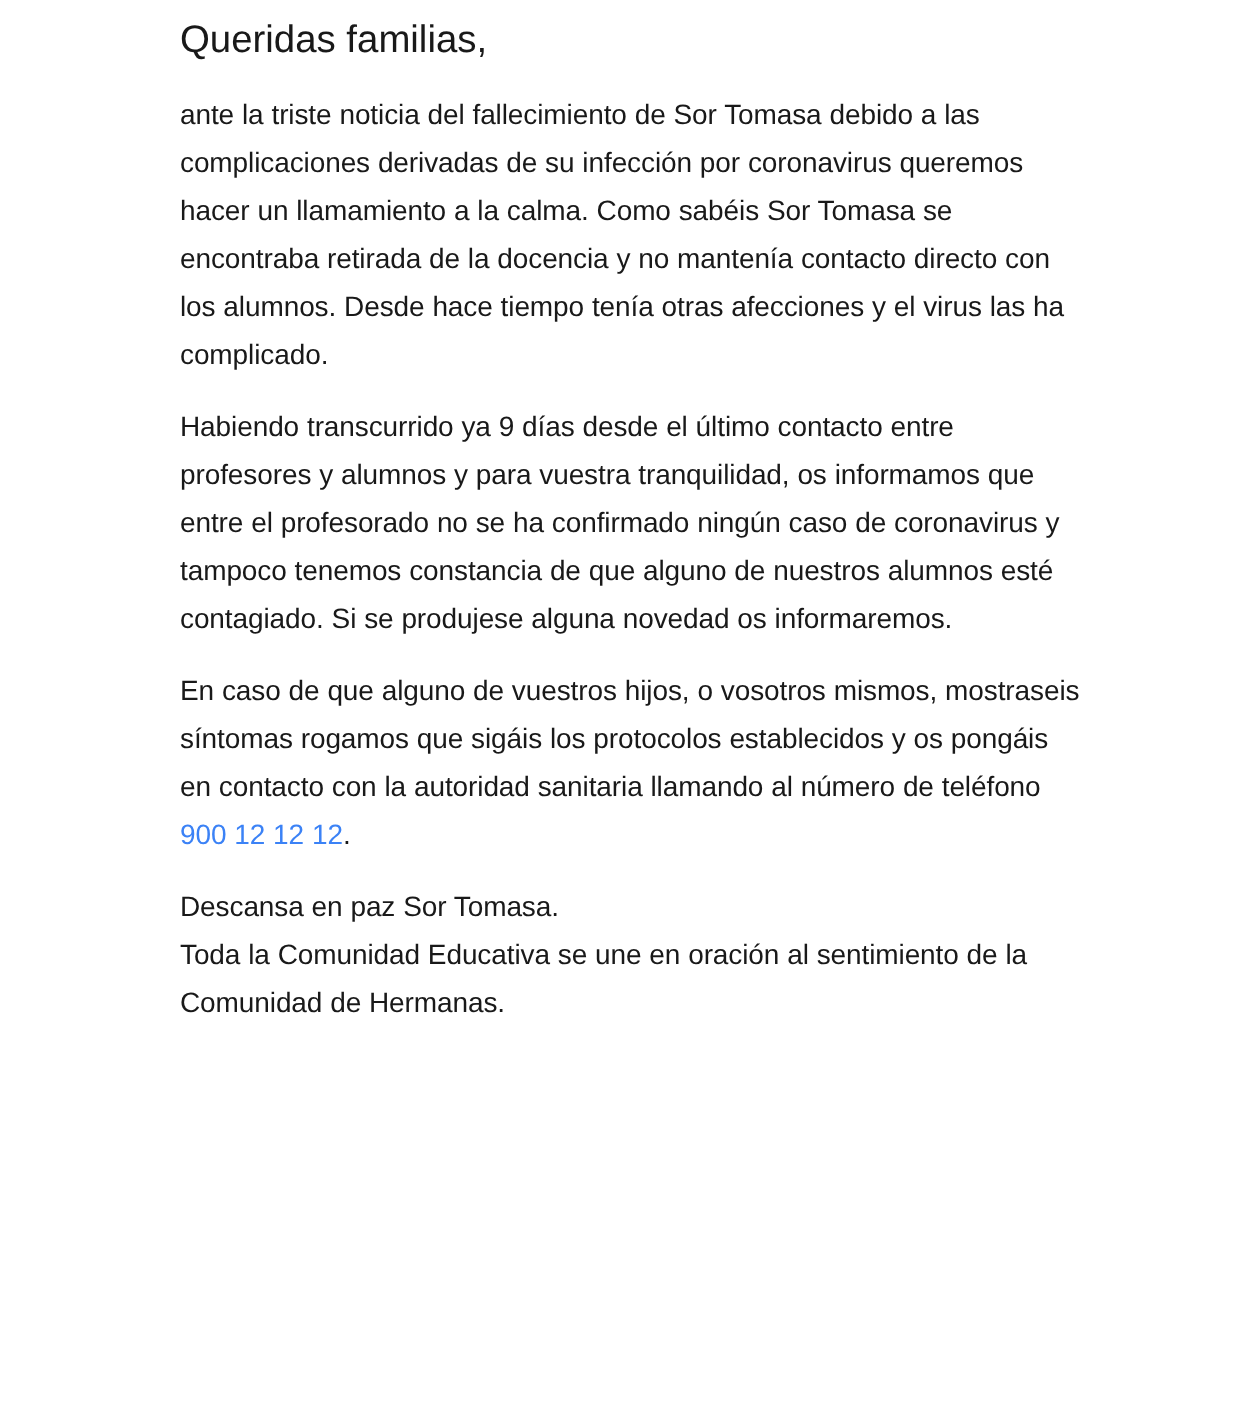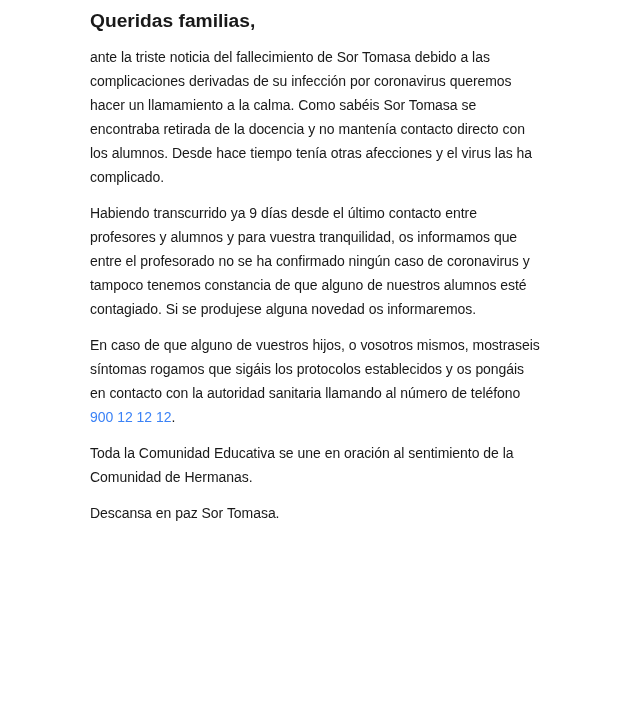--- a/index.html
+++ b/index.html
@@ -41,38 +41,37 @@
   }
   .phone-link {
     color: #3b82f6;
     text-decoration: none;
   }
   .salutation {
     font-size: 19.2px;
     line-height: 24px;
     color: #191919;
     margin: 0 0 12px 0;
-    font-weight: bold;
   }
   .closing {
     margin-bottom: 0;
   }
 </style>
 </head>
 <body>
 
 <div class="page">
   <div class="letter-body">
 
     <p class="salutation">Queridas familias,</p>
 
     <p class="paragraph">ante la triste noticia del fallecimiento de Sor Tomasa debido a las complicaciones derivadas de su infección por coronavirus queremos hacer un llamamiento a la calma. Como sabéis Sor Tomasa se encontraba retirada de la docencia y no mantenía contacto directo con los alumnos. Desde hace tiempo tenía otras afecciones y el virus las ha complicado.</p>
 
     <p class="paragraph">Habiendo transcurrido ya 9 días desde el último contacto entre profesores y alumnos y para vuestra tranquilidad, os informamos que entre el profesorado no se ha confirmado ningún caso de coronavirus y tampoco tenemos constancia de que alguno de nuestros alumnos esté contagiado. Si se produjese alguna novedad os informaremos.</p>
 
     <p class="paragraph"><span>En caso de que alguno de vuestros hijos, o vosotros mismos, mostraseis síntomas rogamos que sigáis los protocolos establecidos y os pongáis en contacto con la autoridad sanitaria llamando al número de teléfono </span><a class="phone-link" href="#">900 12 12 12</a><span>.</span></p>
 
+    <p class="paragraph closing">Descansa en paz Sor Tomasa.</p>
+
     <p class="paragraph">Toda la Comunidad Educativa se une en oración al sentimiento de la Comunidad de Hermanas.</p>
-
-    <p class="paragraph closing">Descansa en paz Sor Tomasa.</p>
 
   </div>
 </div>
 
 </body></html>

